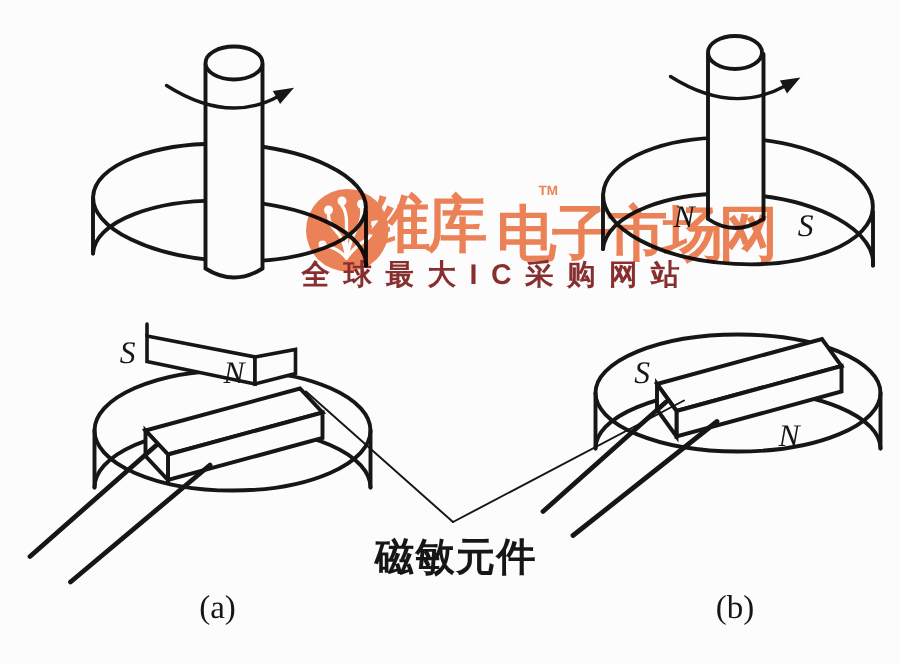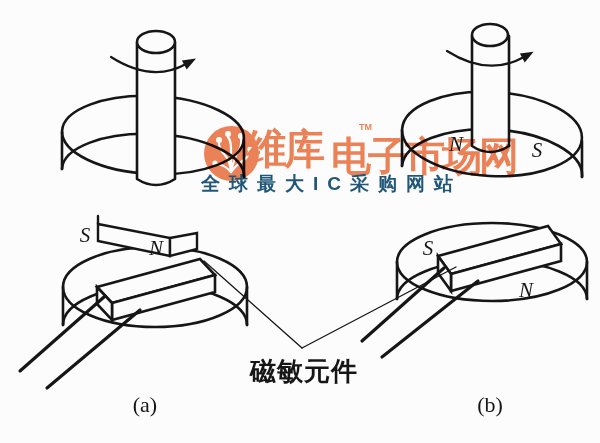--- a/index.html
+++ b/index.html
@@ -40,21 +40,21 @@
     font-size:40px;font-weight:bold;color:#ed7a49;
     letter-spacing:-3px;line-height:1;
   }
   .wm-url{
     position:absolute;left:335px;top:163px;
     font-size:12px;font-weight:bold;color:#ed7a49;
     letter-spacing:3px;line-height:1;
   }
   .wm-tagline{
     position:absolute;left:201px;top:174px;
-    font-size:19px;font-weight:bold;color:#0c4a6e;
+    font-size:19px;font-weight:bold;color:#7f1d1d;
     letter-spacing:9px;line-height:1;white-space:nowrap;
   }
 
   
   .pole{
     font-family:"Liberation Serif", serif;
     font-style:italic;font-size:21px;fill:#161616;
   }
   .caption{
     font-family:"Liberation Serif", serif;

